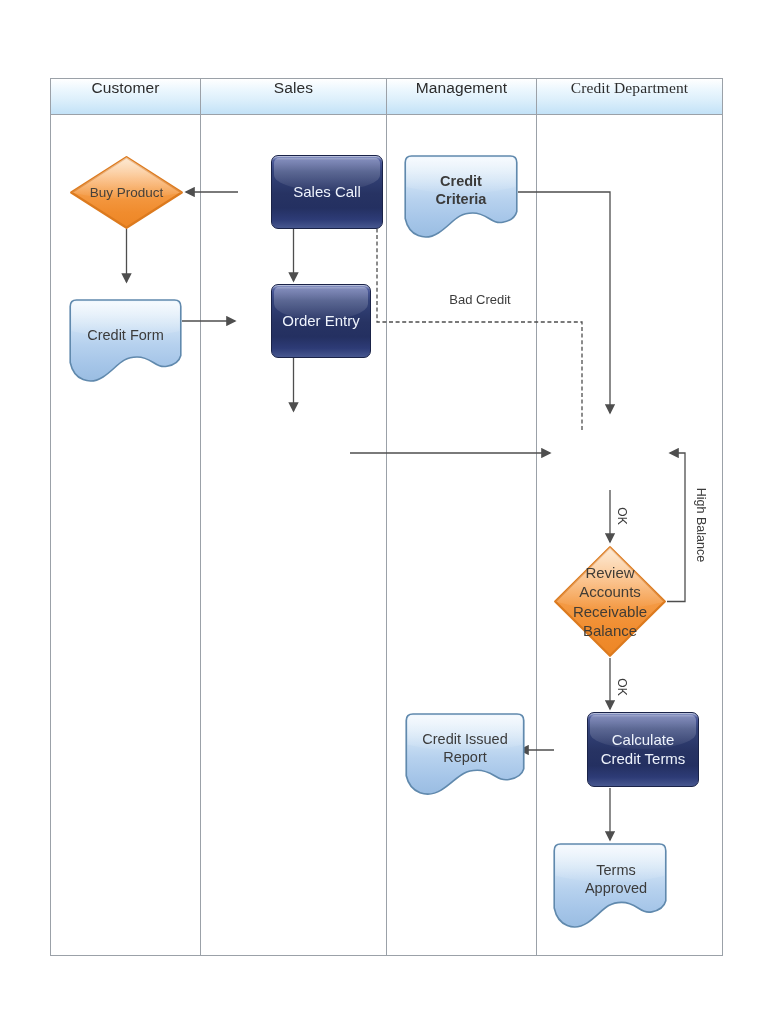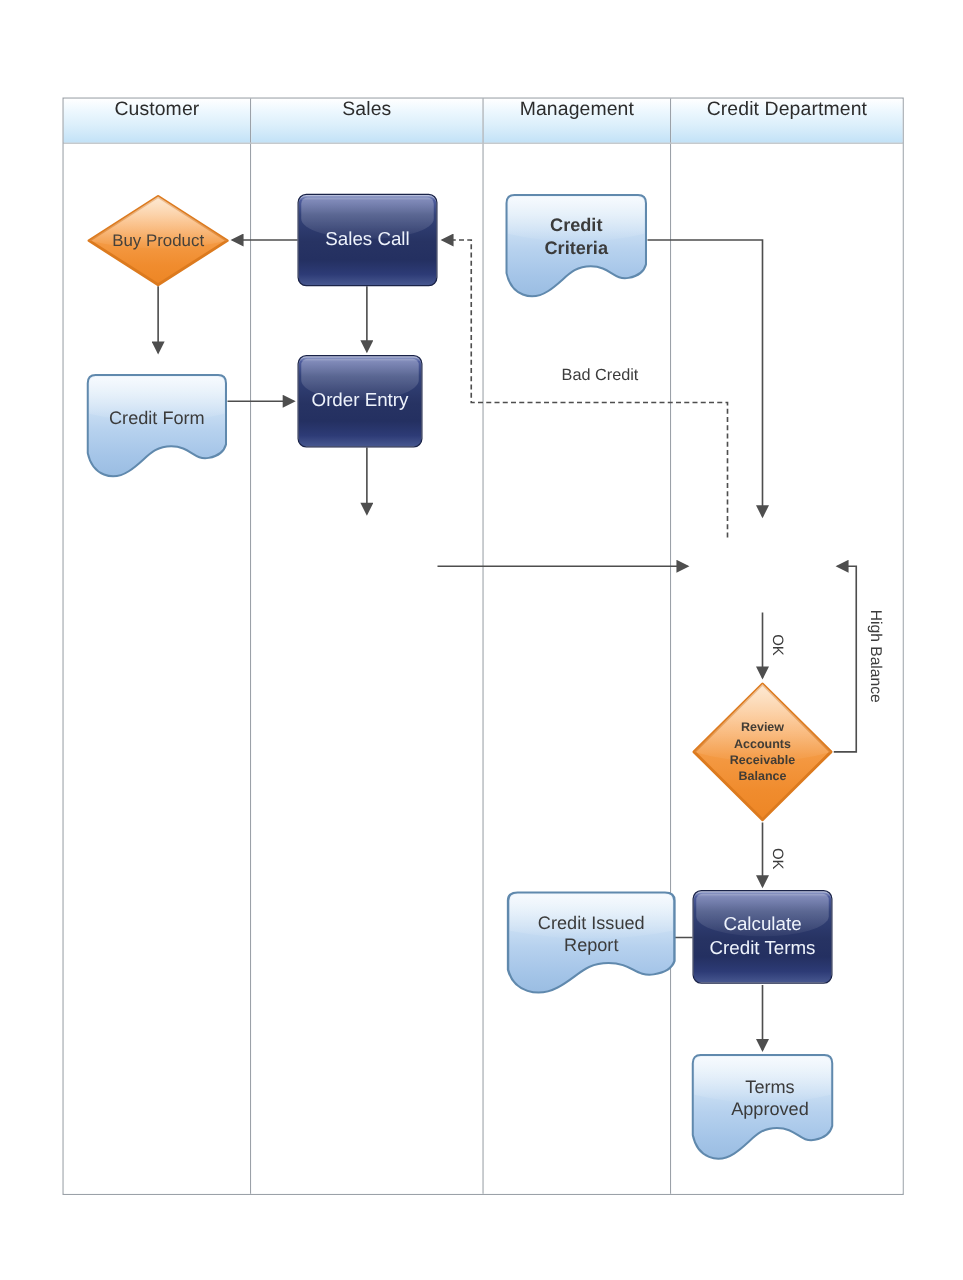--- a/index.html
+++ b/index.html
@@ -12,45 +12,45 @@
 
   
   .diagram{position:absolute;left:50px;top:78px;width:673px;height:878px;
     border:1px solid #9ba1a8;box-sizing:border-box;background:#ffffff;}
   .header-row{position:absolute;left:0;top:0;right:0;height:36px;display:flex;
     border-bottom:1px solid #9ba1a8;box-sizing:border-box;}
   .header-cell{height:100%;box-sizing:border-box;border-right:1px solid #9ba1a8;
     display:flex;align-items:flex-start;justify-content:center;
     background:linear-gradient(180deg,#ffffff 0%,#ecf7fe 30%,#dceffb 60%,#c3e2f7 100%);
     font-size:15.5px;color:#2c2c2c;letter-spacing:.1px;}
-  .header-cell:last-child{border-right:none;}
+  .header-cell:last-child{border-right:none;font-family:Liberation Serif, serif;}
   .lane-row{position:absolute;left:0;top:36px;right:0;bottom:0;display:flex;}
   .lane{height:100%;box-sizing:border-box;border-right:1px solid #9ba1a8;background:#ffffff;}
   .lane:last-child{border-right:none;}
 
   
   svg.wires{position:absolute;left:0;top:0;width:770px;height:1024px;pointer-events:none;}
   svg.wires path{pointer-events:stroke;}
   .wire{fill:none;stroke:#4e4e4e;stroke-width:1.3px;}
   .wire.dashed{stroke-dasharray:4 2.6;}
 
   
   .shape{position:absolute;box-sizing:border-box;}
   .shape svg.fill{position:absolute;inset:0;width:100%;height:100%;overflow:visible;}
   .lbl{position:absolute;inset:0;display:flex;align-items:center;justify-content:center;
     text-align:center;font-size:14.5px;line-height:1.26;color:#3b3b3b;}
   .process{border:1.5px solid #1a2348;border-radius:7px;
     background:linear-gradient(180deg,#98a3cd 0%,#4d5b9c 6%,#344379 22%,#273363 52%,#243061 72%,#2d3b76 88%,#47578f 100%);
-    box-shadow:inset 0 1px 0 rgba(255,255,255,.35);}
+    box-shadow:inset 0 1px 0 rgba(255,255,255,.35);margin-left:33px;}
   .process .gloss{position:absolute;left:2px;right:2px;top:2px;height:46%;
     border-radius:5px 5px 50% 50%/5px 5px 16px 16px;
     background:linear-gradient(180deg,rgba(255,255,255,.30),rgba(255,255,255,.04));}
   .process .lbl{color:#eef3fc;font-size:15px;}
   .diamond-lbl{font-size:13.5px;color:#46413a;}
-  .review-lbl{font-size:10px;color:#413c35;line-height:1.3;font-weight:bold;}
+  .review-lbl{font-size:15px;color:#413c35;line-height:1.3;}
   .doc-lbl{font-size:14.5px;}
 
   
   .pad-doc{padding:0 4px 13px 4px;}
   .pad-criteria{padding:0 24px 16px 24px;font-weight:bold;}
   .pad-issued{padding:0 8px 15px 8px;}
   .pad-terms{padding:0 8px 16px 20px;}
   .pad-diamond{padding:0 10px;}
   .pad-review{padding:0 16px;}
   .pad-calc{padding:0 8px;}
@@ -154,21 +154,21 @@
 
 
   <div class="shape" style="left:404px;top:155px;width:114px;height:86px">
     <svg class="fill" viewBox="0 0 113 86" preserveAspectRatio="none">
       <path d="M7.5 1 L105.5 1 Q111.8 1 111.8 7.5 L111.8 56.5 C110.5 61.5 106 65.8 98 67.3 C86 69.5 83.5 58 68 58 C52 58 48 69 34 78 C21 86.3 5 81.5 1.2 63.5 L1.2 7.5 Q1.2 1 7.5 1 Z" fill="url(#gDoc)" stroke="#6089ad" stroke-width="1.6"></path>
       <path d="M7.5 2.5 L105 2.5 Q110.5 2.5 110.5 8 L110.5 32 Q56.5 45 2.5 32 L2.5 8 Q2.5 2.5 7.5 2.5 Z" fill="url(#gGloss)"></path>
     </svg>
     <div class="lbl doc-lbl pad-criteria">Credit Criteria</div>
   </div>
 
-  <div class="shape" style="left:405px;top:713px;width:136px;height:85px">
+  <div class="shape" style="left:405px;top:713px;width:120px;height:85px">
     <svg class="fill" viewBox="0 0 113 86" preserveAspectRatio="none">
       <path d="M7.5 1 L105.5 1 Q111.8 1 111.8 7.5 L111.8 56.5 C110.5 61.5 106 65.8 98 67.3 C86 69.5 83.5 58 68 58 C52 58 48 69 34 78 C21 86.3 5 81.5 1.2 63.5 L1.2 7.5 Q1.2 1 7.5 1 Z" fill="url(#gDoc)" stroke="#6089ad" stroke-width="1.6"></path>
       <path d="M7.5 2.5 L105 2.5 Q110.5 2.5 110.5 8 L110.5 32 Q56.5 45 2.5 32 L2.5 8 Q2.5 2.5 7.5 2.5 Z" fill="url(#gGloss)"></path>
     </svg>
     <div class="lbl doc-lbl pad-issued">Credit Issued Report</div>
   </div>
 
 
   <div class="shape" style="left:553px;top:545px;width:114px;height:113px">
     <svg class="fill" viewBox="0 0 114 113" preserveAspectRatio="none">

